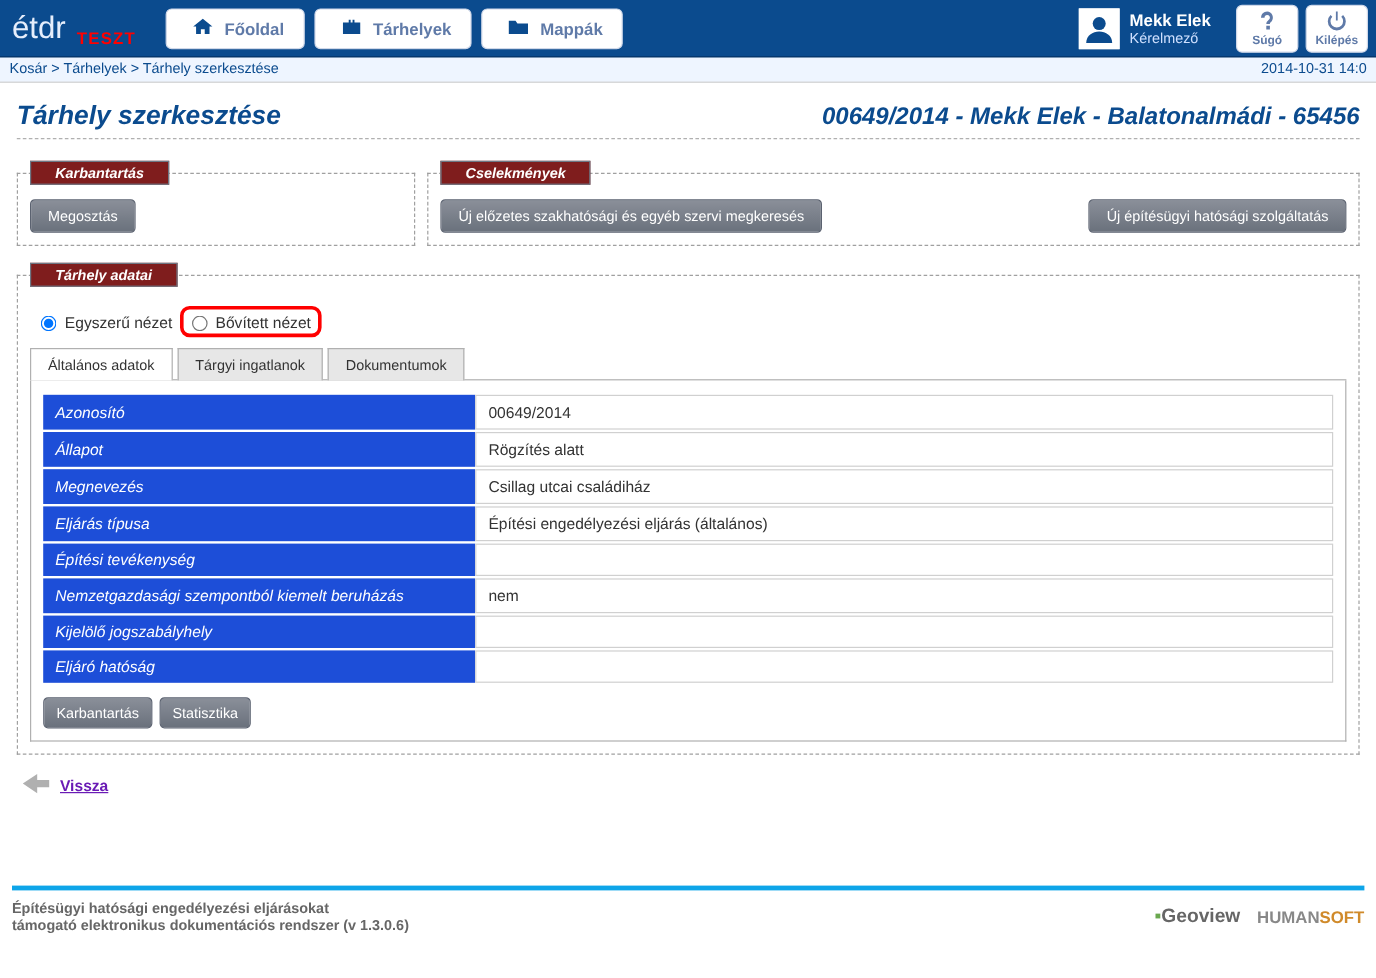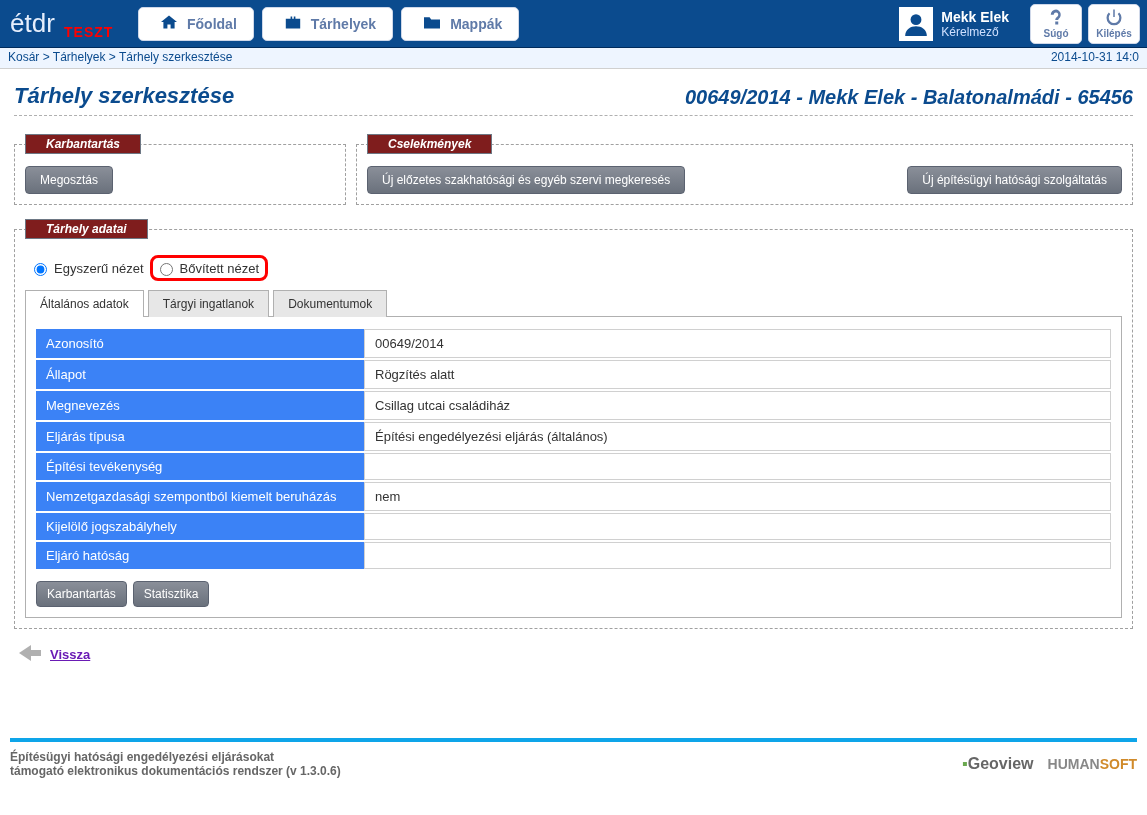--- a/index.html
+++ b/index.html
@@ -43,21 +43,21 @@
   .viewmode label{display:flex;align-items:center;gap:4px;cursor:pointer}
   .highlight{border:3px solid #ff0000;border-radius:8px;padding:2px 6px 2px 2px}
   
   .tabs{display:flex;border-bottom:1px solid #b0b0b0;margin-bottom:0}
   .tab{border:1px solid #b0b0b0;border-bottom:none;background:#e7e7e7;padding:6px 14px;margin-right:4px;cursor:pointer;font-size:12px;position:relative;top:1px}
   .tab.active{background:#fff;font-weight:normal}
   .tab-body{border:1px solid #b0b0b0;border-top:none;padding:10px}
   
   .kv{width:100%;border-collapse:separate;border-spacing:0 2px}
   .kv td{padding:6px 10px;font-size:13px}
-  .kv td.k{background:#3b82f6;color:#fff;width:328px}
+  .kv td.k{background:#1d4ed8;color:#fff;font-style:italic;width:360px}
   .kv td.v{background:#fff;border:1px solid #d0d0d0}
   .below-btns{margin-top:10px;display:flex;gap:6px}
   .below-btns .btn{padding:5px 10px}
   
   .back{display:flex;align-items:center;gap:6px;margin:14px 0 8px 4px}
   .back svg{width:26px;height:20px;fill:#b0b0b0}
   .back a{color:#6a1bb5;font-weight:bold;font-size:13px;text-decoration:underline}
   
   .footer{border-top:4px solid #0ea5e9;margin:60px 10px 8px;padding-top:8px;display:flex;justify-content:space-between;align-items:center;font-size:12px;color:#666;font-weight:bold}
   .footer-logos{display:flex;align-items:center;gap:14px;font-family:"Trebuchet MS",sans-serif}

